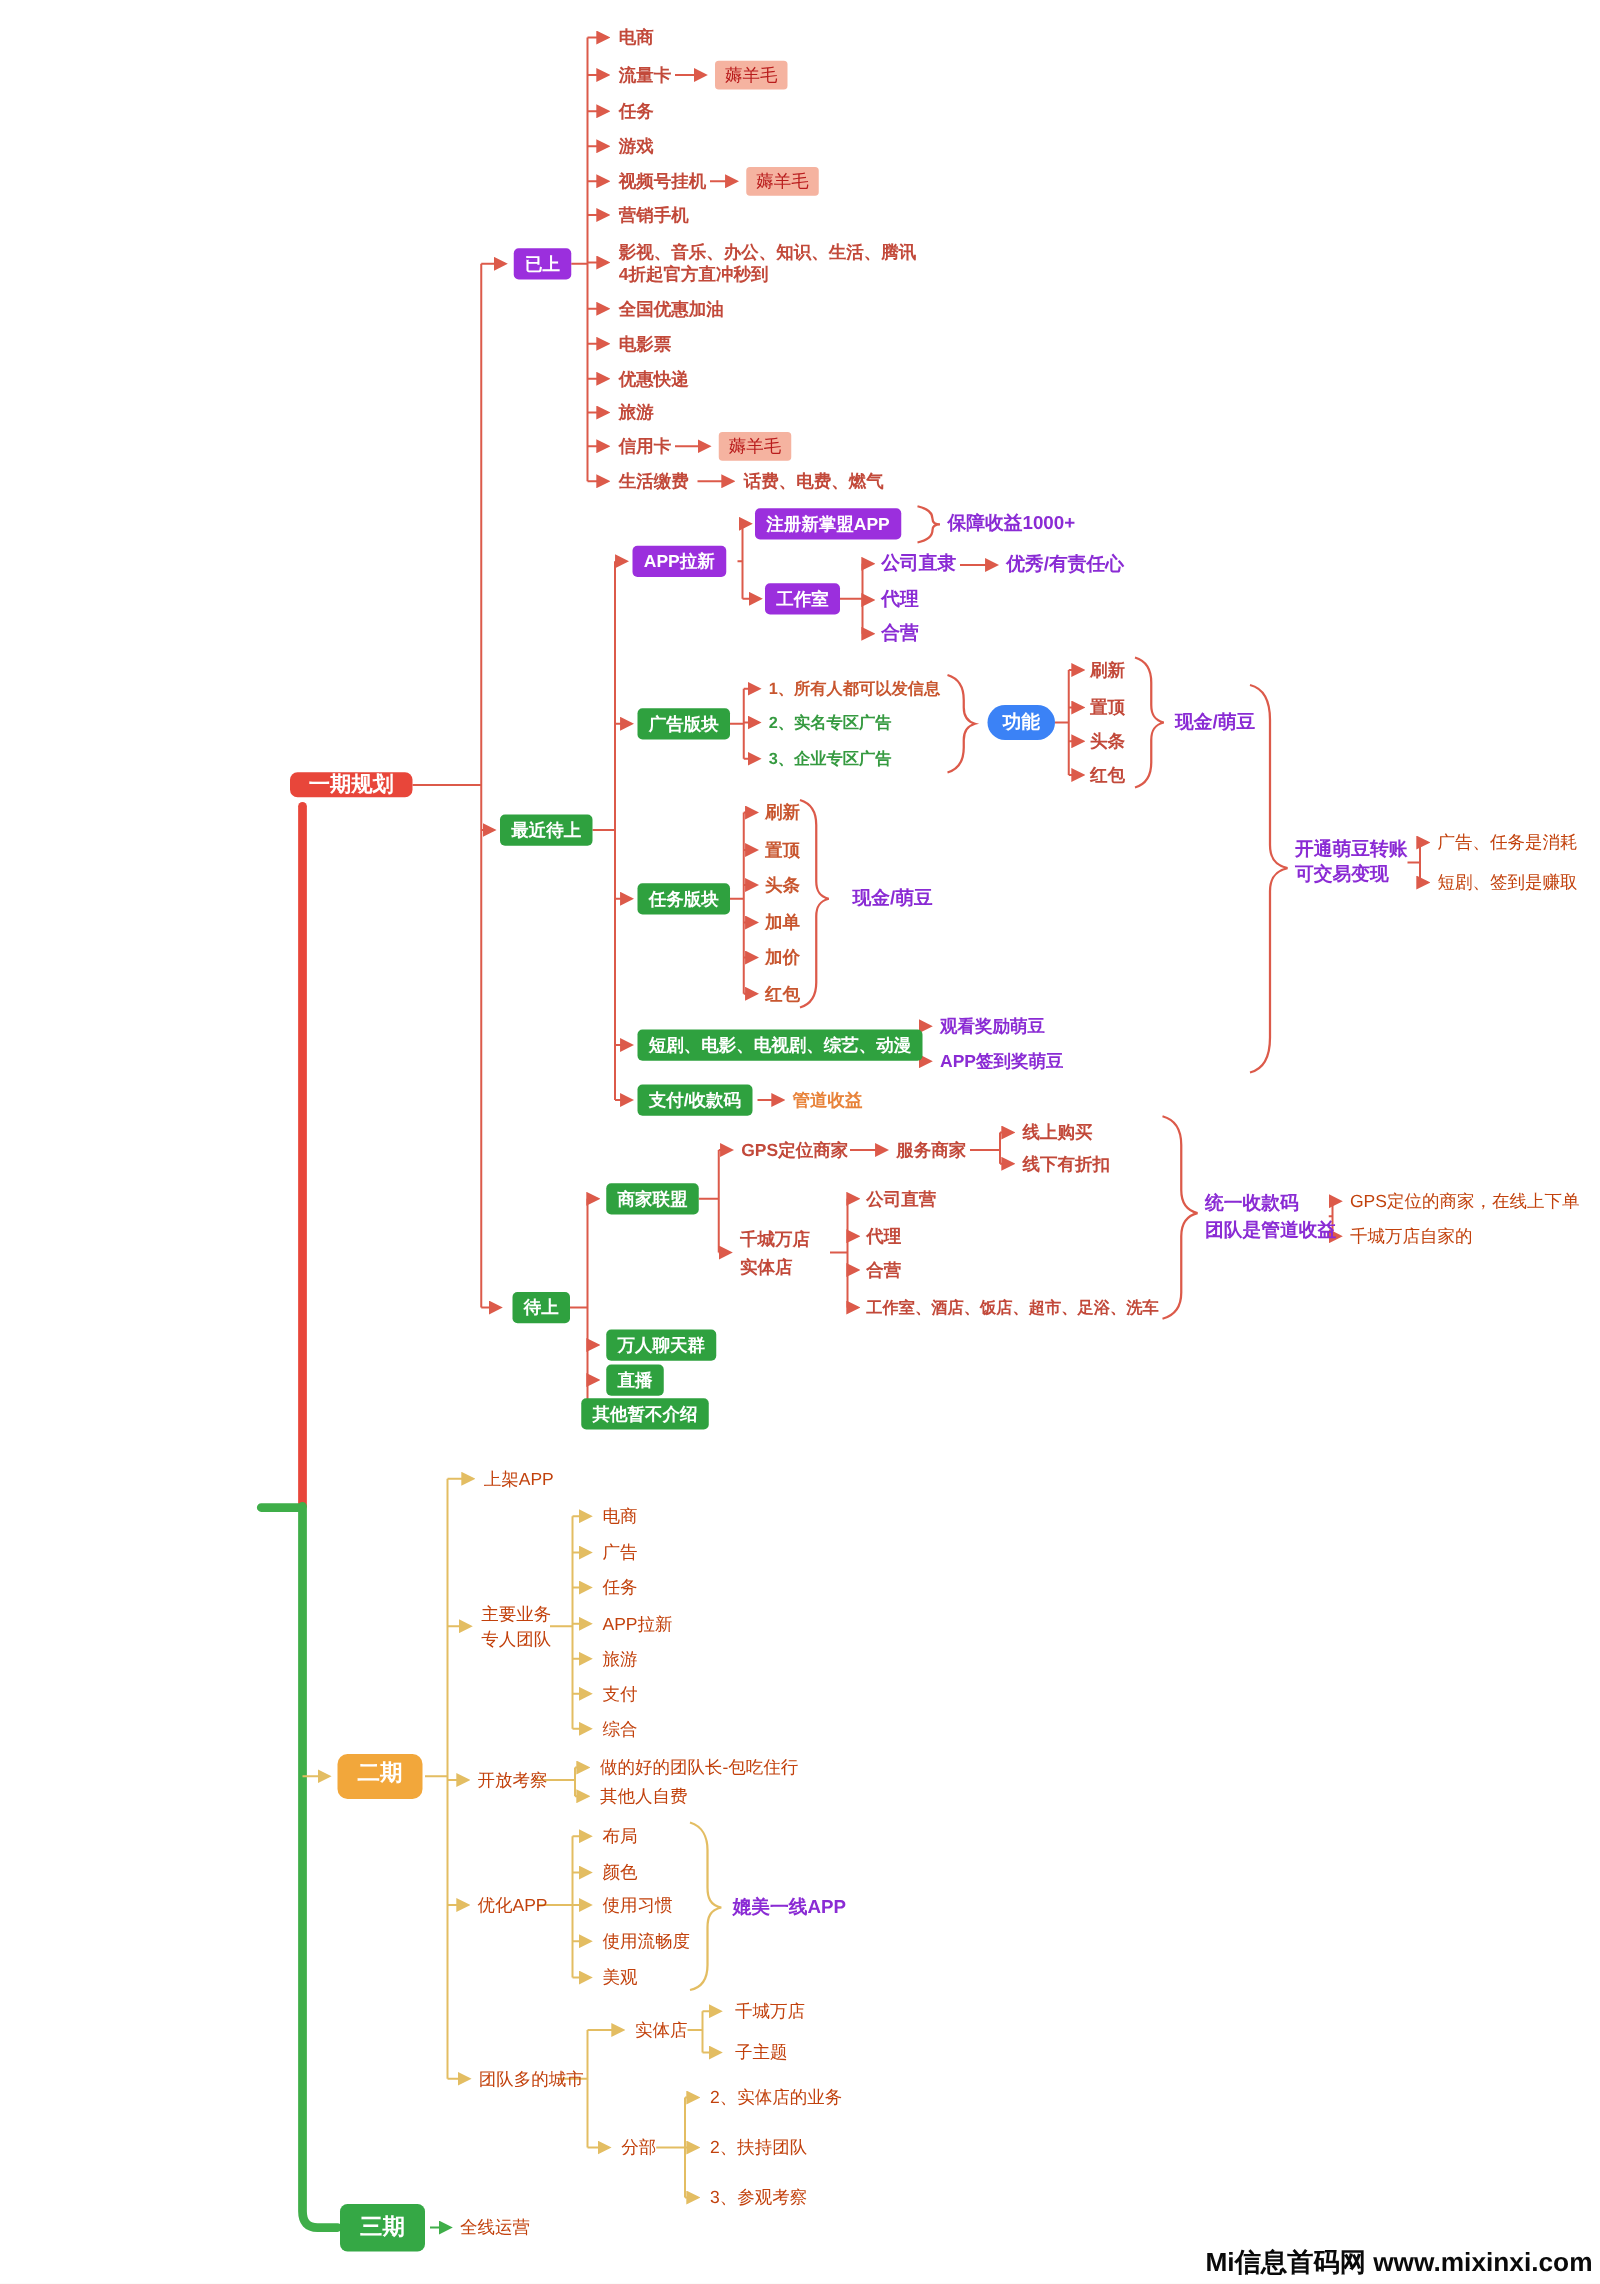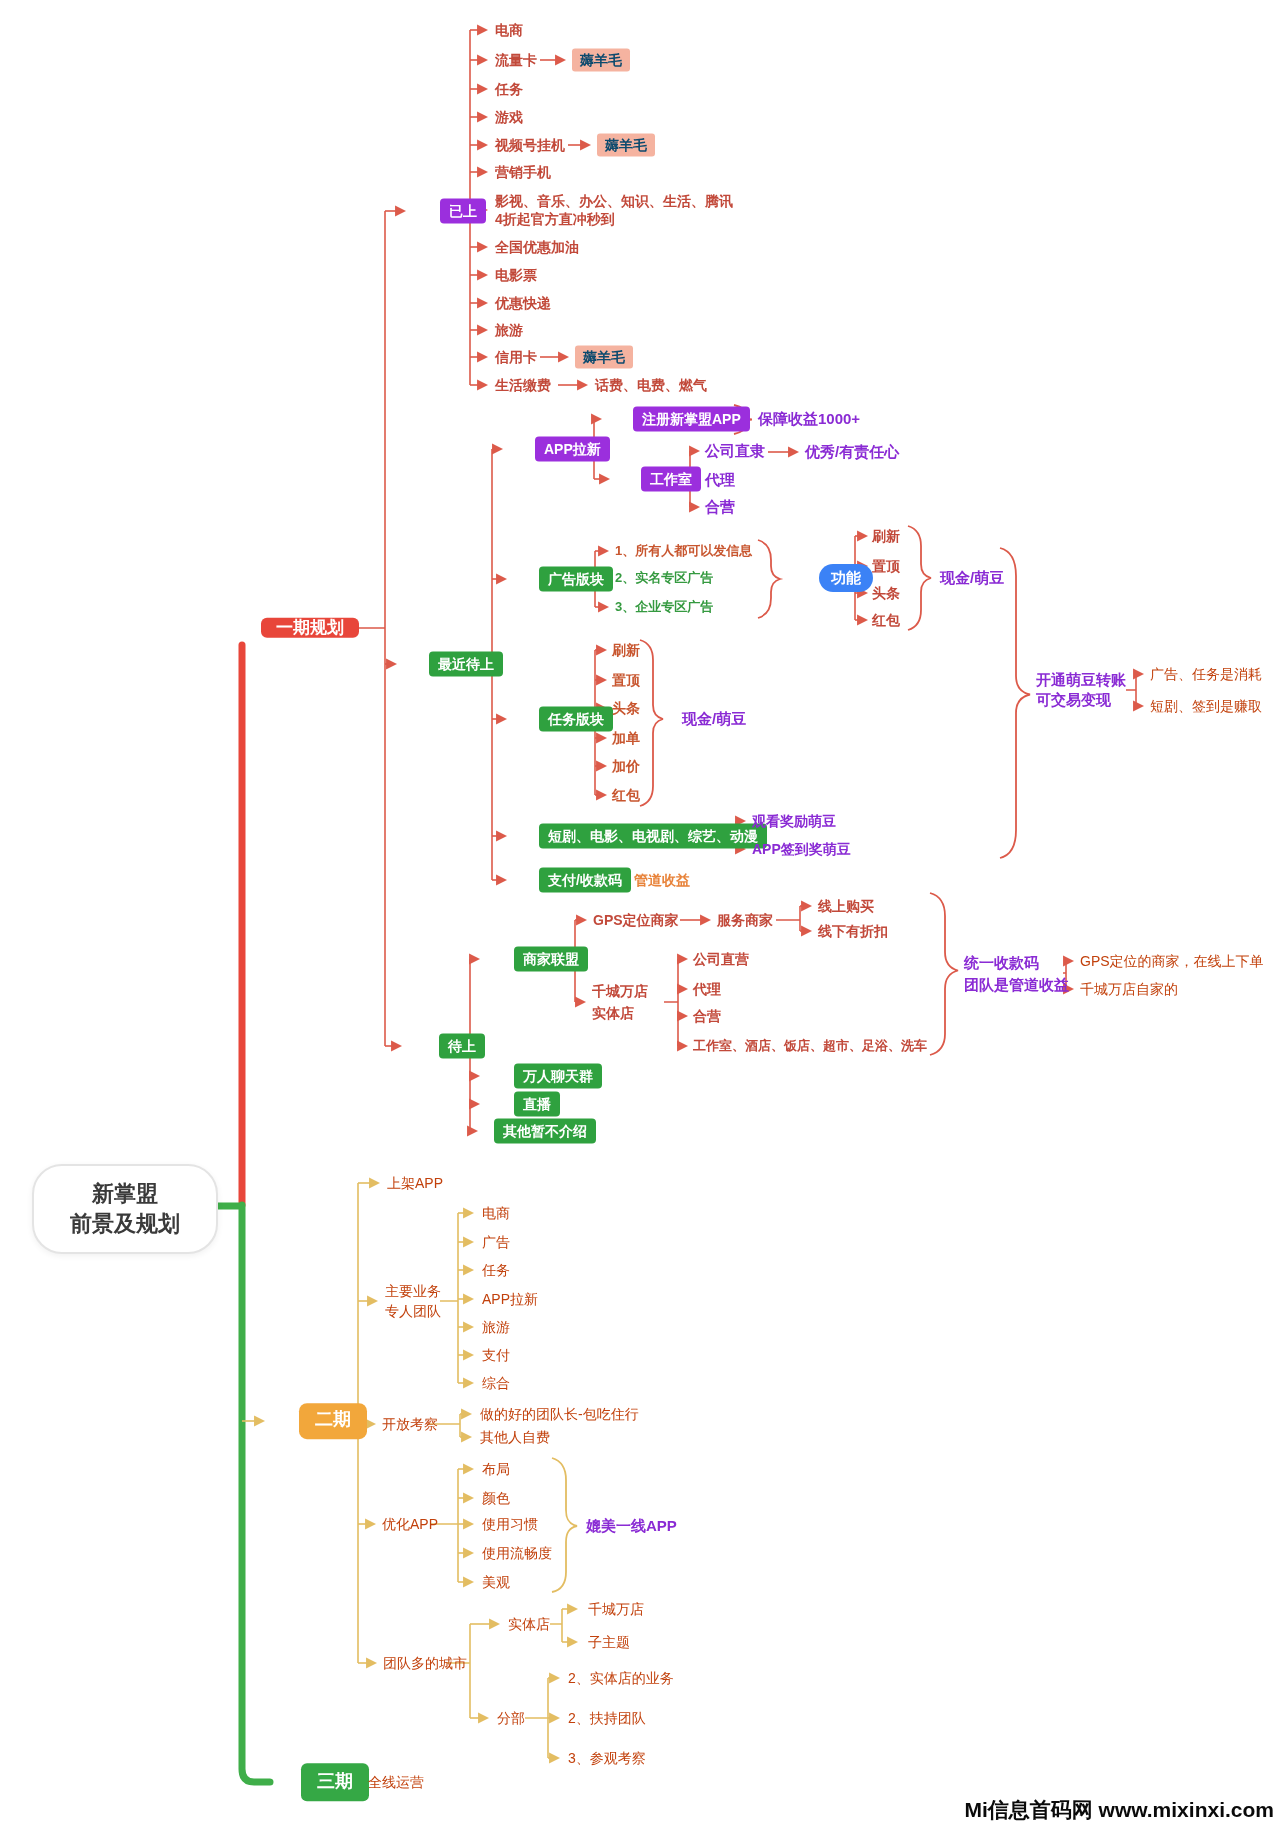--- a/index.html
+++ b/index.html
@@ -11,28 +11,28 @@
   .dk{color:#c2410c;font-weight:normal;}
   .pu{color:#8a2bd4;}
   .gr{color:#359a40;}
   .or{color:#e8833a;}
   .o2{color:#c8562f;}
   .s13{font-size:13px;}
   .s15{font-size:15px;}
   .two span{display:block;}
   .lh18{line-height:18px;}.lh20{line-height:20px;}.lh22{line-height:22px;}
   .bx{position:absolute;transform:translateY(-50%);color:#fff;font-weight:bold;font-size:14px;
-      padding:4px 9px;border-radius:4px;white-space:nowrap;z-index:2;line-height:1.2;text-align:center;margin-left:29px;}
+      padding:4px 9px;border-radius:4px;white-space:nowrap;z-index:2;line-height:1.2;text-align:center;}
   .purple-bx{background:#9b2fdd;}
   .green-bx{background:#2fa13f;}
   .red-bx{background:#e8463a;font-size:17px;padding:0 15px;border-radius:6px;}
   .amber-bx{background:#f2a73b;font-size:18px;padding:7px 16px;border-radius:8px;font-family:Liberation Mono, monospace;}
   .green-big{background:#35a845;font-size:18px;padding:8px 16px;border-radius:6px;}
   .pill{background:#3b82f6;border-radius:16px;padding:5px 12px;font-size:15px;}
-  .wool{background:#f5b3a0;color:#0c4a6e;font-weight:bold;padding:3px 8px;border-radius:3px;}
+  .wool{background:#f5b3a0;color:#b91c1c;font-weight:normal;padding:3px 8px;border-radius:3px;}
   #root-bubble{position:absolute;left:32px;top:1164px;width:182px;height:86px;background:#fff;
       border:2px solid #e4e4e4;border-radius:30px;box-shadow:0 2px 6px rgba(0,0,0,.06);
       display:flex;flex-direction:column;align-items:center;justify-content:center;
       font-size:22px;font-weight:bold;color:#3a3a3a;line-height:30px;z-index:2;}
   #watermark{position:absolute;right:6px;top:1796px;font-size:21px;font-weight:bold;color:#0a0a0a;z-index:3;}
 </style>
 </head>
 <body>
 
 <div id="canvas">
@@ -182,24 +182,20 @@
         <path d="M562,1642 H576"></path>
     <path d="M548,1678 H558"></path>
         <path d="M548,1718 H558"></path>
         <path d="M548,1758 H558"></path>
   </g>
   <path d="M552,1458 C562,1461 566,1470 566,1480 L566,1510 C566,1518 568,1524 577,1526 C568,1528 566,1534 566,1542 L566,1572 C566,1582 562,1590 552,1592" stroke="#e3bd62" stroke-width="1.8" fill="none"></path>
 
   <path d="M344,1782 H360" stroke="#3fae49" stroke-width="1.6" fill="none" marker-end="url(#aN)"></path>
 </svg>
 
-<div id="root-bubble">
-  <span>新掌盟</span>
-  <span>前景及规划</span>
-</div>
 
 <div class="bx red-bx" style="left:232px;top:628px">一期规划</div>
 <div class="bx amber-bx" style="left:270px;top:1421px">二期</div>
 <div class="bx green-big" style="left:272px;top:1782px">三期</div>
 
 <div class="bx purple-bx s15" style="left:411px;top:211px">已上</div>
 <div class="t" style="left:495px;top:30px">电商</div>
 <div class="t" style="left:495px;top:60px">流量卡</div>
 <div class="t" style="left:495px;top:89px">任务</div>
 <div class="t" style="left:495px;top:117px">游戏</div>

